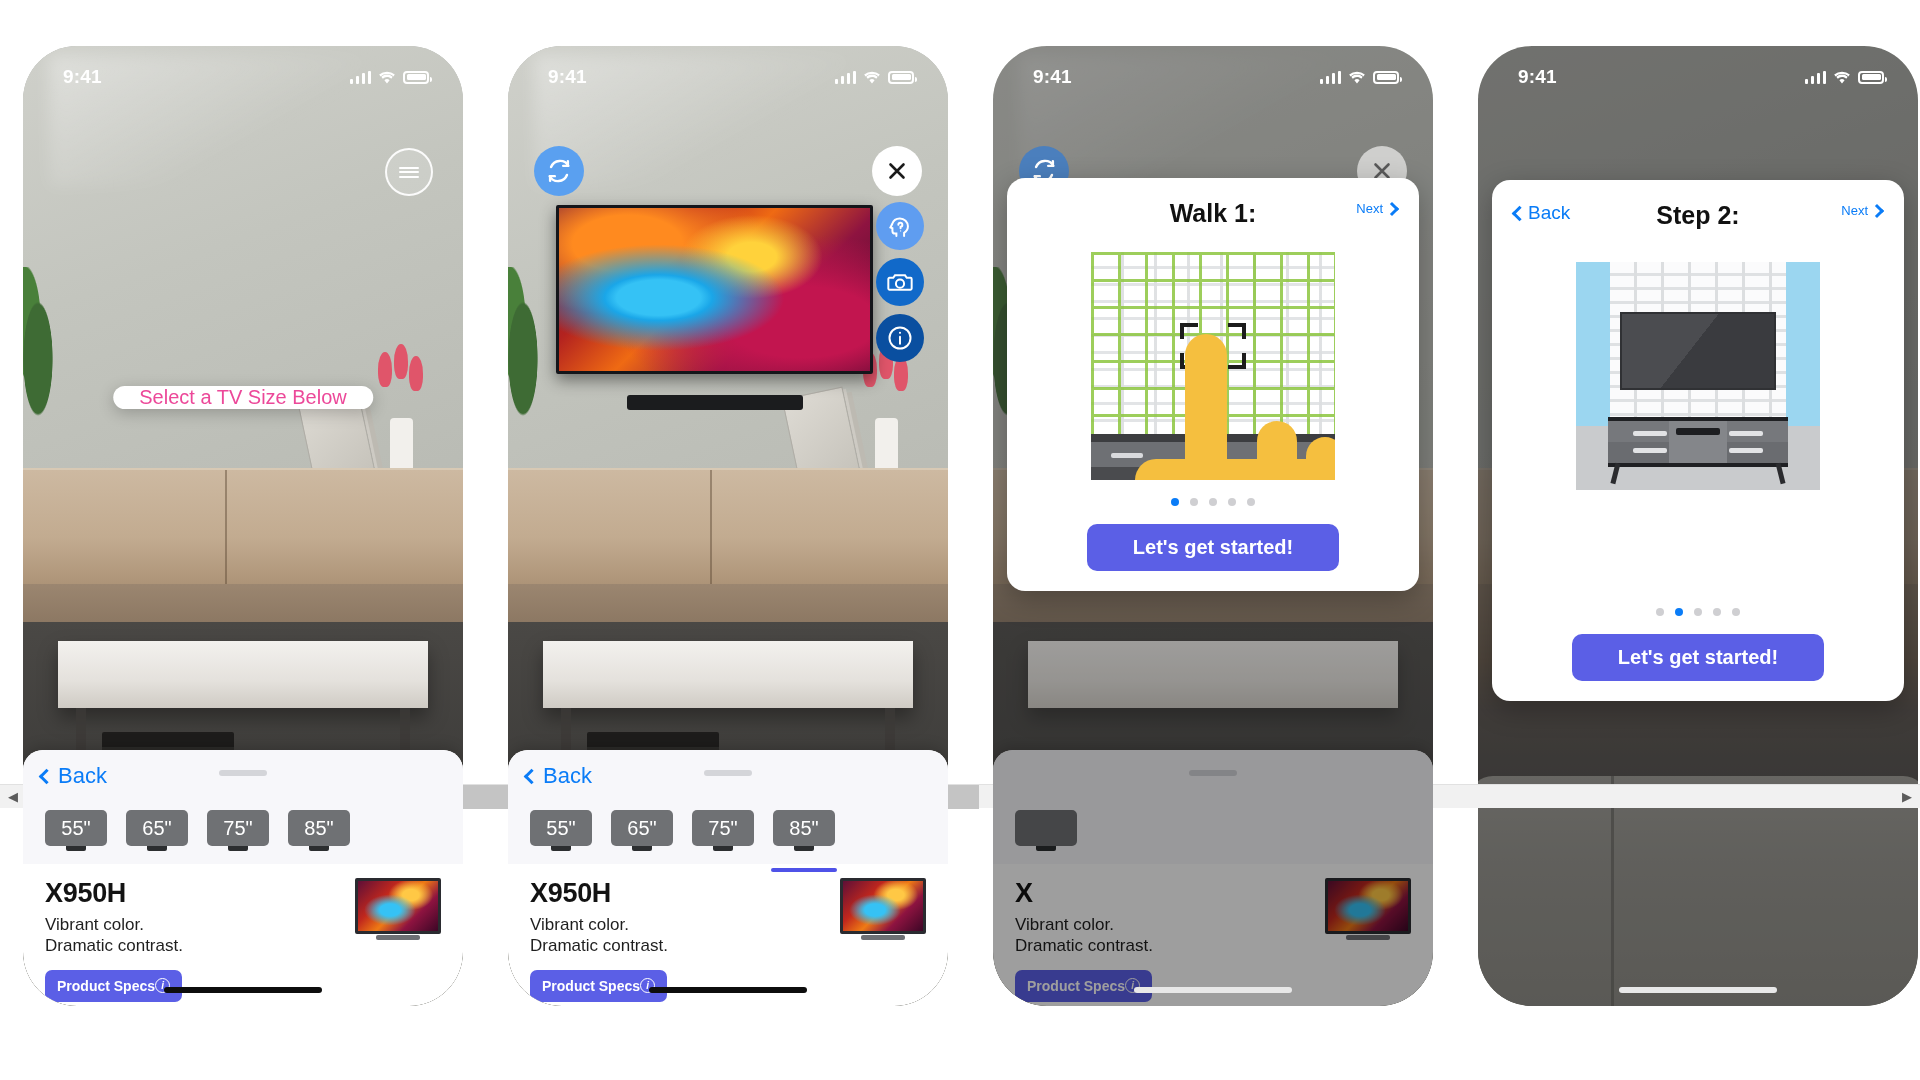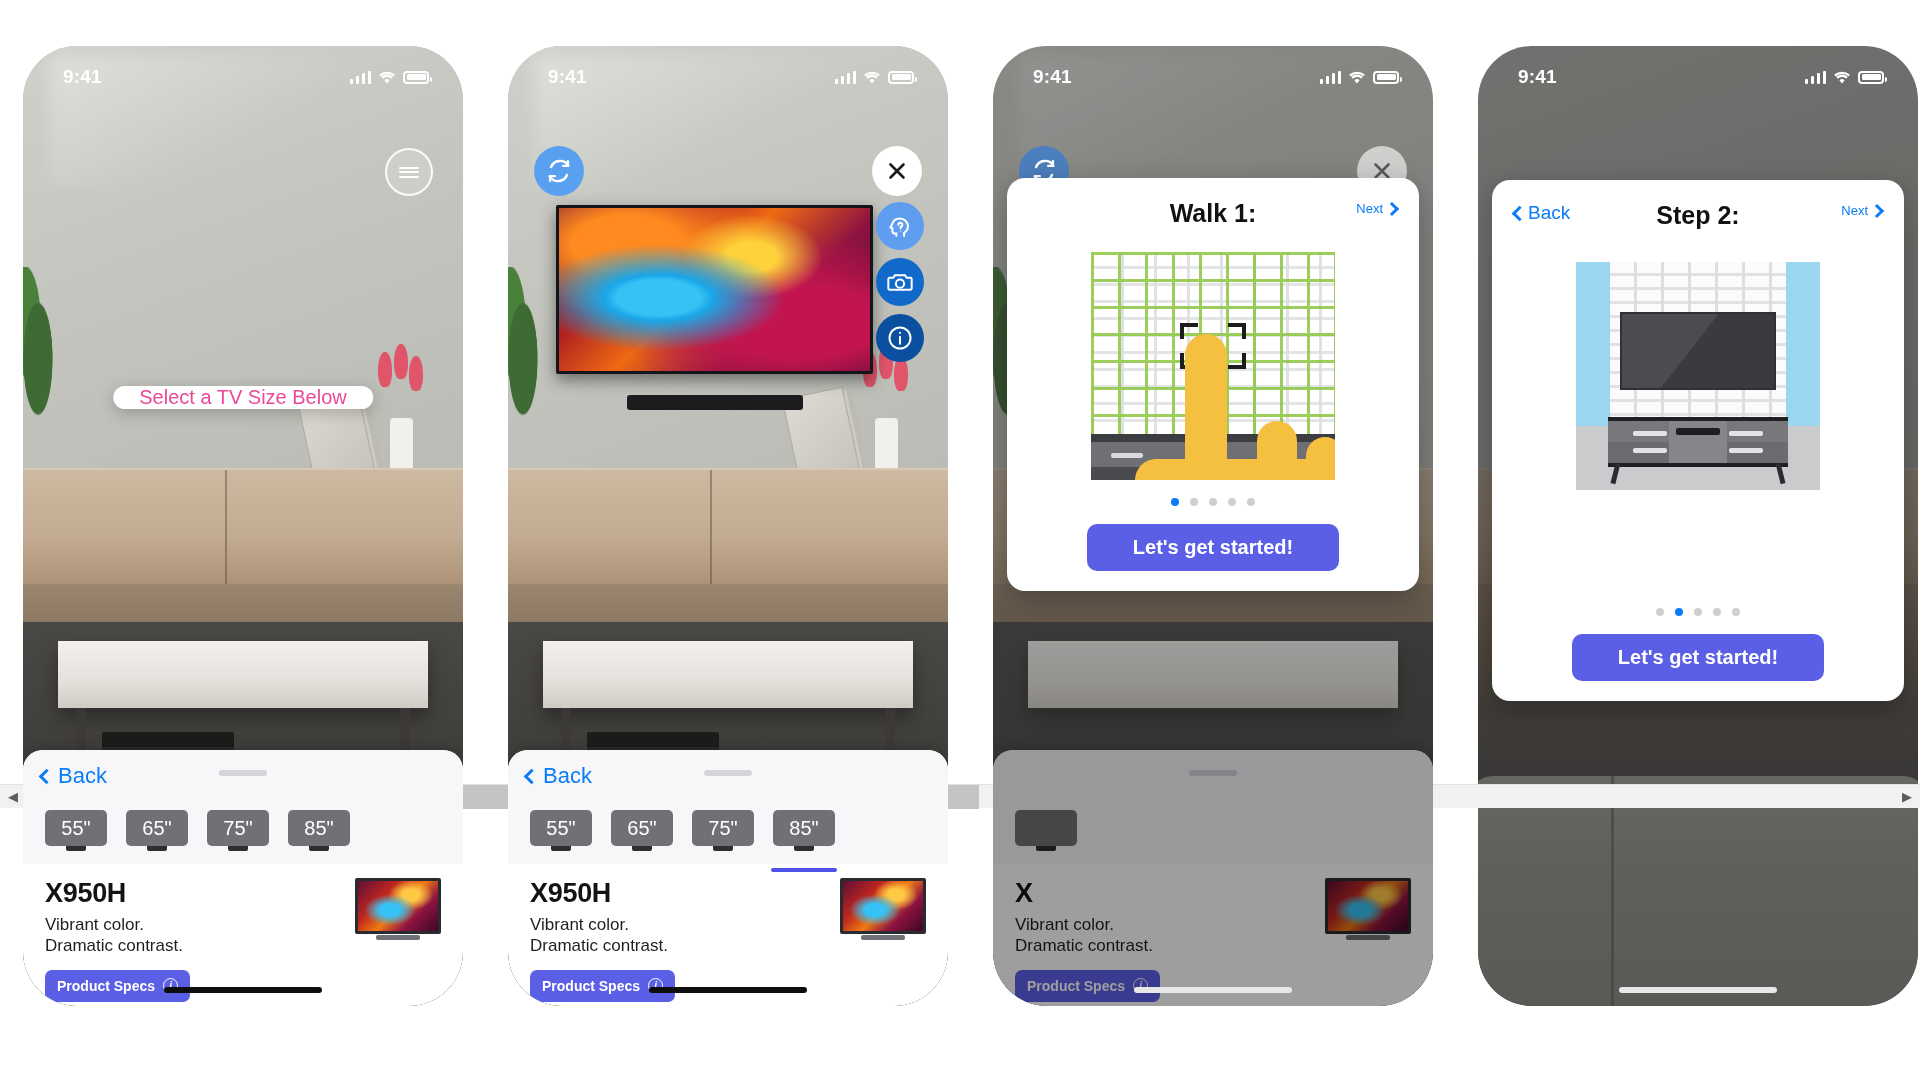--- a/index.html
+++ b/index.html
@@ -209,21 +209,21 @@
     width:20px; height:5px; background:#2c2e30; border-radius:0 0 2px 2px; margin:0 auto;
   }
   .size-btn.active .underline{
     position:absolute; left:-2px; right:-2px; bottom:-8px; height:4px;
     background:#4f52e8; border-radius:2px;
   }
   .prod{ padding:14px 0 0 22px; position:relative; }
   .prod-name{ font-size:27px; font-weight:700; color:#131313; letter-spacing:-.3px;}
   .prod-desc{ font-size:17px; color:#1f1f1f; line-height:1.26; margin-top:5px;}
   .specs-btn{
-    display:inline-flex; align-items:center; gap:8px; margin-top:13px;
+    display:inline-flex; align-items:center; gap:0; margin-top:13px;
     background:#5b5fe6; color:#fff; font-size:14px; font-weight:700;
     border-radius:7px; padding:8px 12px;
   }
   .i-circle{
     width:15px; height:15px; border-radius:50%; border:1.6px solid #fff;
     display:flex; align-items:center; justify-content:center;
     font-size:10px; font-style:italic; font-weight:700;
   }
   .prod-thumb{
     position:absolute; right:22px; top:14px; width:86px; height:56px;

